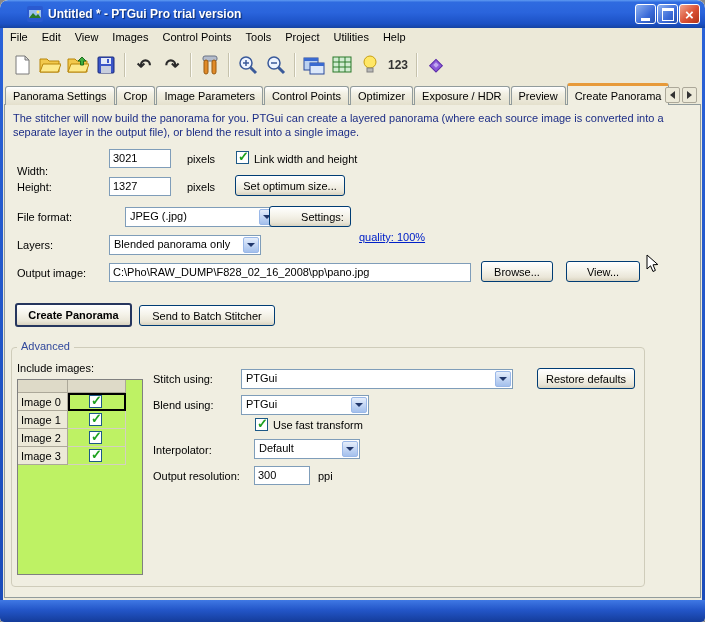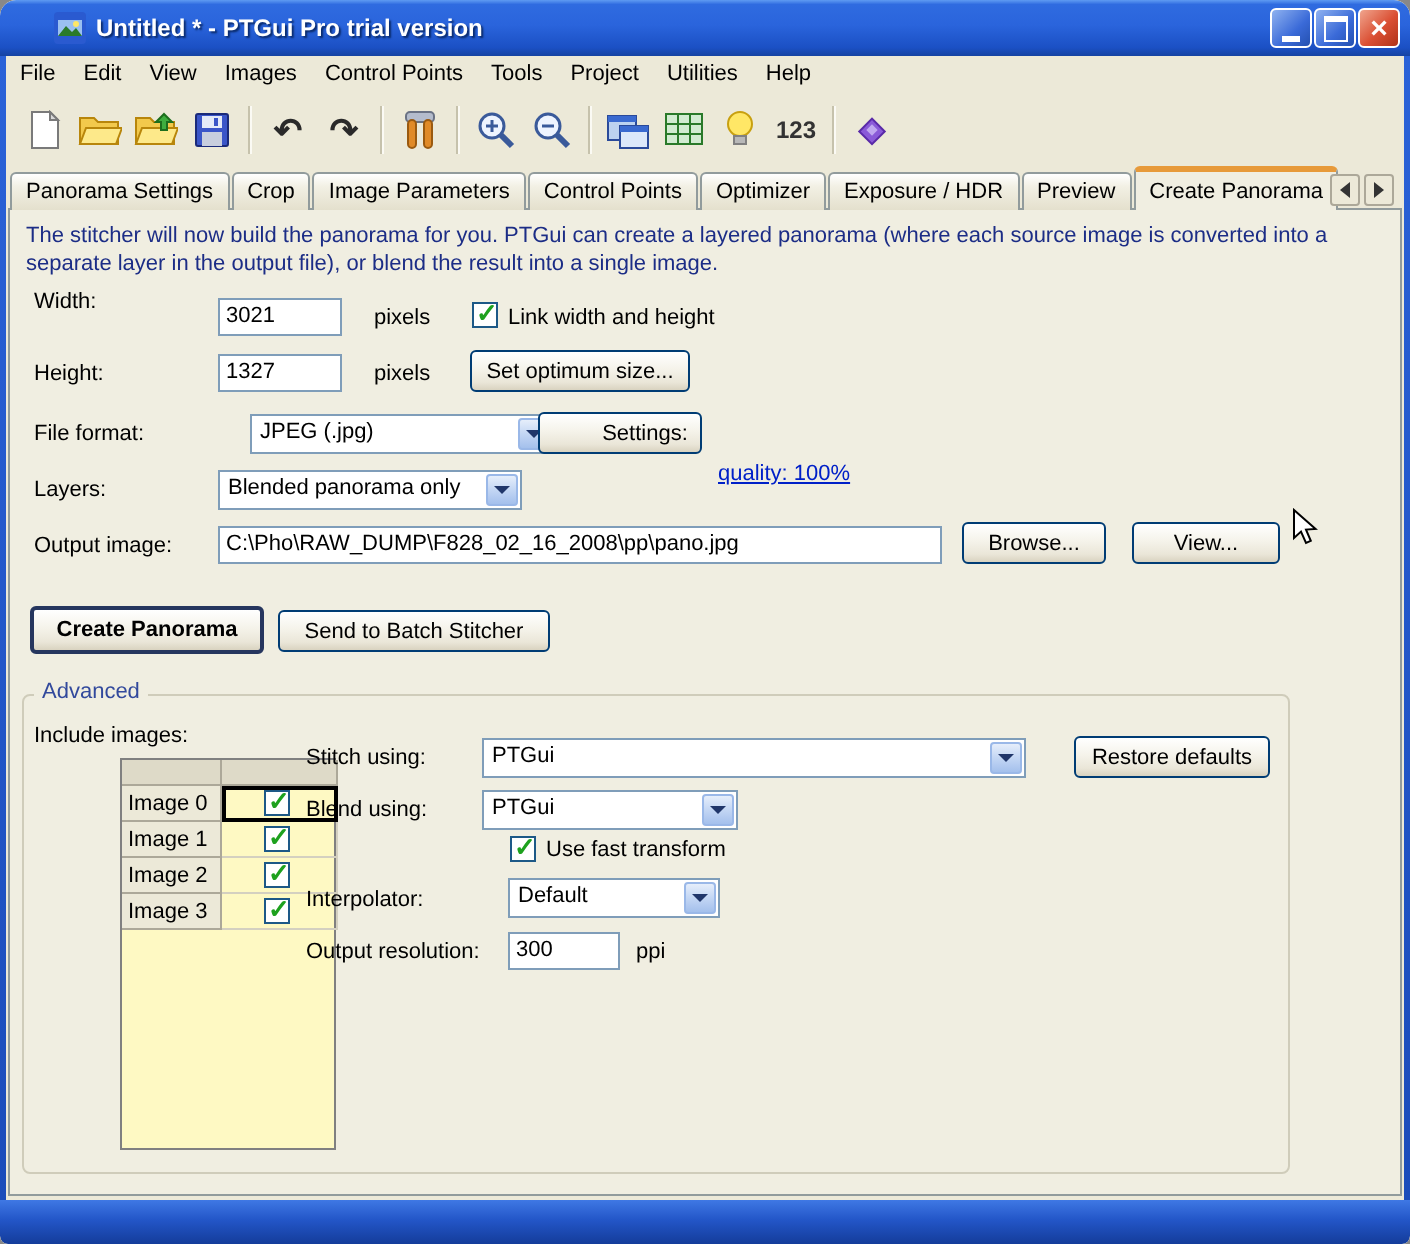--- a/index.html
+++ b/index.html
@@ -79,21 +79,21 @@
     background:linear-gradient(180deg,#e6eefb 0%,#c3d6f4 50%,#a4c0ec 100%);
     display:flex; align-items:center; justify-content:center;
   }
   .combo .tri { width:0; height:0; border-left:4px solid transparent; border-right:4px solid transparent; border-top:4px solid #20366a; }
   .cb { position:absolute; width:13px; height:13px; border:1px solid #1d5987; background:#fff; }
   .cb.checked::after { content:"\2713"; position:absolute; left:1px; top:-3px; color:#1ea11e; font-size:13px; font-weight:bold; }
   .link { color:#0020c8; text-decoration:underline; cursor:pointer;margin-top:20px; }
   
   .group { position:absolute; left:6px; top:242px; width:634px; height:240px; border:1px solid #cfccba; border-radius:4px; }
   .group-label { position:absolute; left:12px; top:235px; background:#f0eee1; padding:0 4px; color:#32499c; }
-  .img-table { position:absolute; left:12px; top:274px; width:108px; height:196px; background:#fef9c3; border:1px solid #808080;margin-left:43px; }
+  .img-table { position:absolute; left:12px; top:274px; width:126px; height:196px; background:#bef264; border:1px solid #808080; }
   .hcell { position:absolute; top:0; height:13px; background:#dedac8; border-right:1px solid #aca899; border-bottom:1px solid #aca899; }
   .rowname {
     position:absolute; left:0; width:50px; height:18px; background:#ece9d8;
     border-right:1px solid #aca899; border-bottom:1px solid #aca899;
     display:flex; align-items:center; padding-left:3px; white-space:nowrap;
   }
   .cbcell { position:absolute; left:50px; width:58px; height:18px; border-bottom:1px solid #d4d0c0; border-right:1px solid #d4d0c0; }
   .cbcell.focus { border:2px solid #000; }
   .cbcell .cb { left:21px; top:2px; }
   .cbcell.focus .cb { left:19px; top:0; }
@@ -240,21 +240,21 @@
         <div class="tri-l"></div>
       </div>
     <div class="scroll-btn">
         <div class="tri-r"></div>
       </div>
   </div>
 
   <div class="page">
     <div class="desc">The stitcher will now build the panorama for you. PTGui can create a layered panorama (where each source image is converted into a separate layer in the output file), or blend the result into a single image.</div>
 
-    <span class="lbl" style="left:12px; top:40px;">Width:</span>
+    <span class="lbl" style="left:12px; top:60px;">Width:</span>
     <div class="tbox" style="left:104px; top:44px; width:62px; height:19px;">3021</div>
     <span class="lbl" style="left:182px; top:48px;">pixels</span>
     <span class="cb checked" style="left:231px; top:46px;"></span>
     <span class="lbl" style="left:249px; top:48px;">Link width and height</span>
 
     <span class="lbl" style="left:12px; top:76px;">Height:</span>
     <div class="tbox" style="left:104px; top:72px; width:62px; height:19px;">1327</div>
     <span class="lbl" style="left:182px; top:76px;">pixels</span>
     <div class="btn" style="left:230px; top:70px; width:110px; height:21px;">Set optimum size...</div>
 

